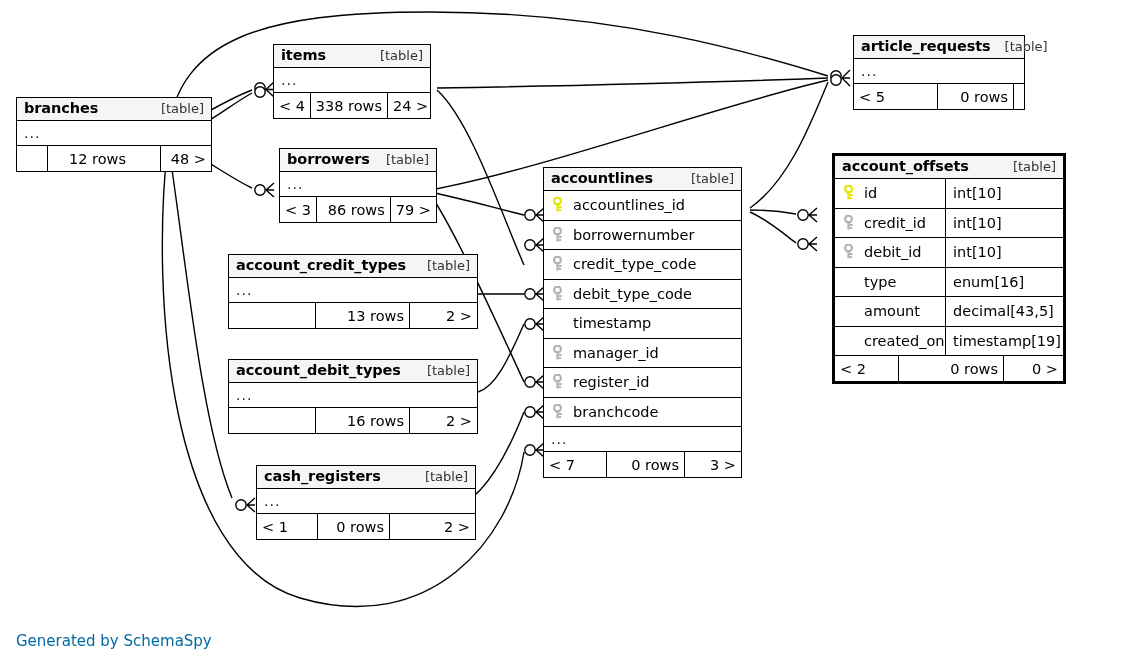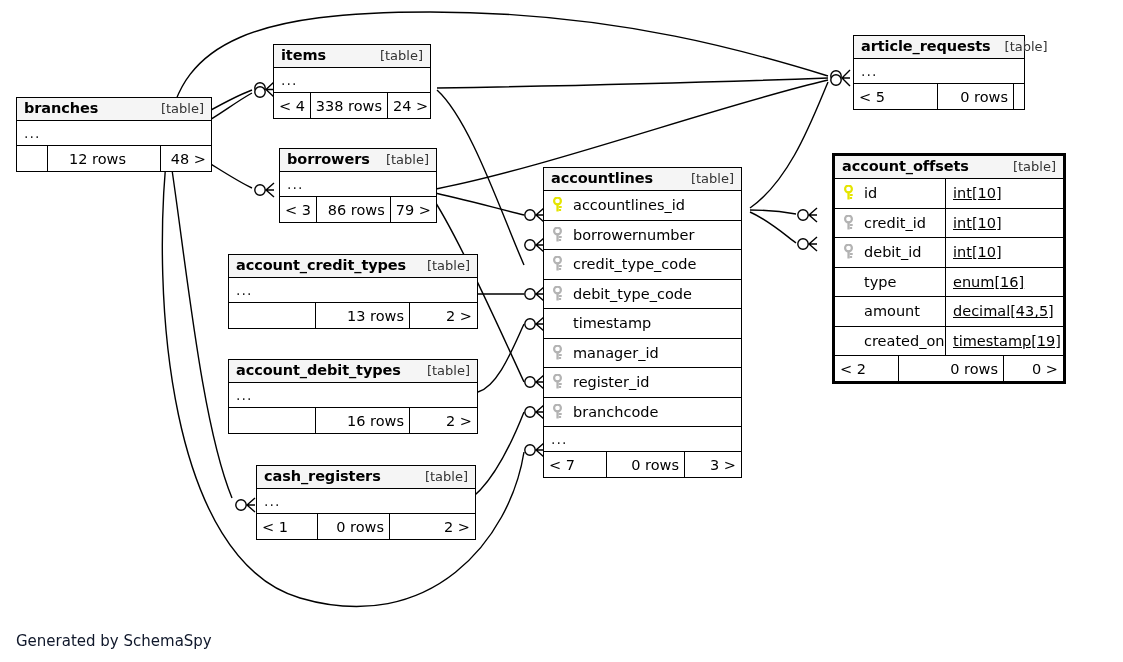--- a/index.html
+++ b/index.html
@@ -103,21 +103,20 @@
   }
   .col-type {
     flex: 0 0 auto;
     border-left: 1.3px solid #000000;
     padding-left: 7px;
     padding-right: 0;
     height: 100%;
     display: flex;
     align-items: center;
     box-sizing: border-box;
-    text-decoration: underline;
   }
   .keyslot {
     width: 17px;
     flex: 0 0 17px;
     display: flex;
     align-items: center;
     justify-content: flex-start;
   }
   .col-label {
     padding-left: 4px;
@@ -144,21 +143,21 @@
   .tbl-foot .fcell:first-child { border-left: none; }
   .fcell.l { justify-content: flex-start; }
   .fcell.r { justify-content: flex-end; }
 
   
   .credit {
     position: absolute;
     left: 16px;
     top: 632px;
     font-size: 15px;
-    color: #0f172a;
+    color: #0369a1;
     font-family: "DejaVu Sans", sans-serif;
   }
 </style>
 </head>
 <body>
 
 <div id="canvas">
 
   <svg id="edges" viewBox="0 0 1123 662" xmlns="http://www.w3.org/2000/svg">
 

